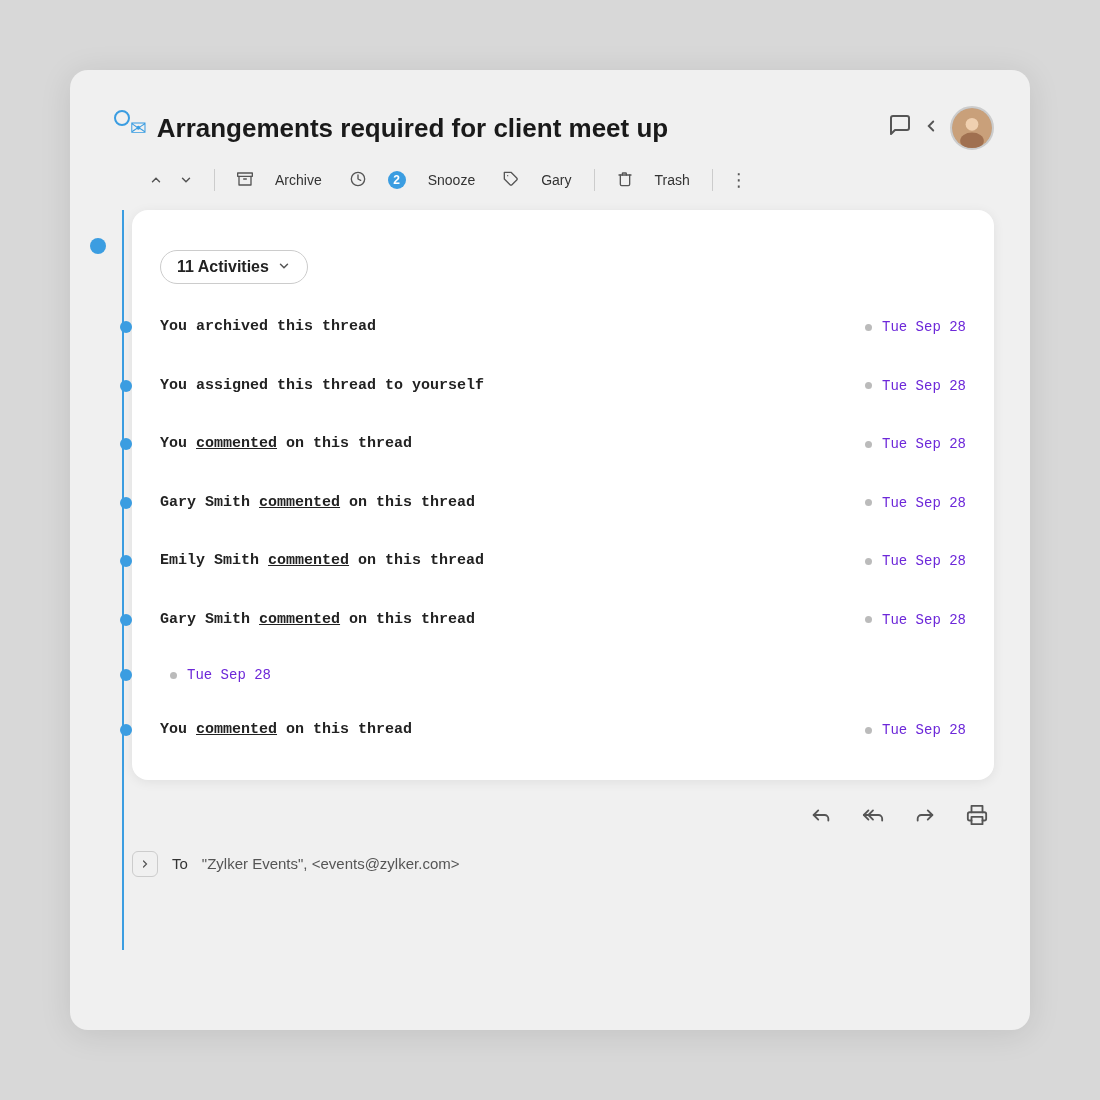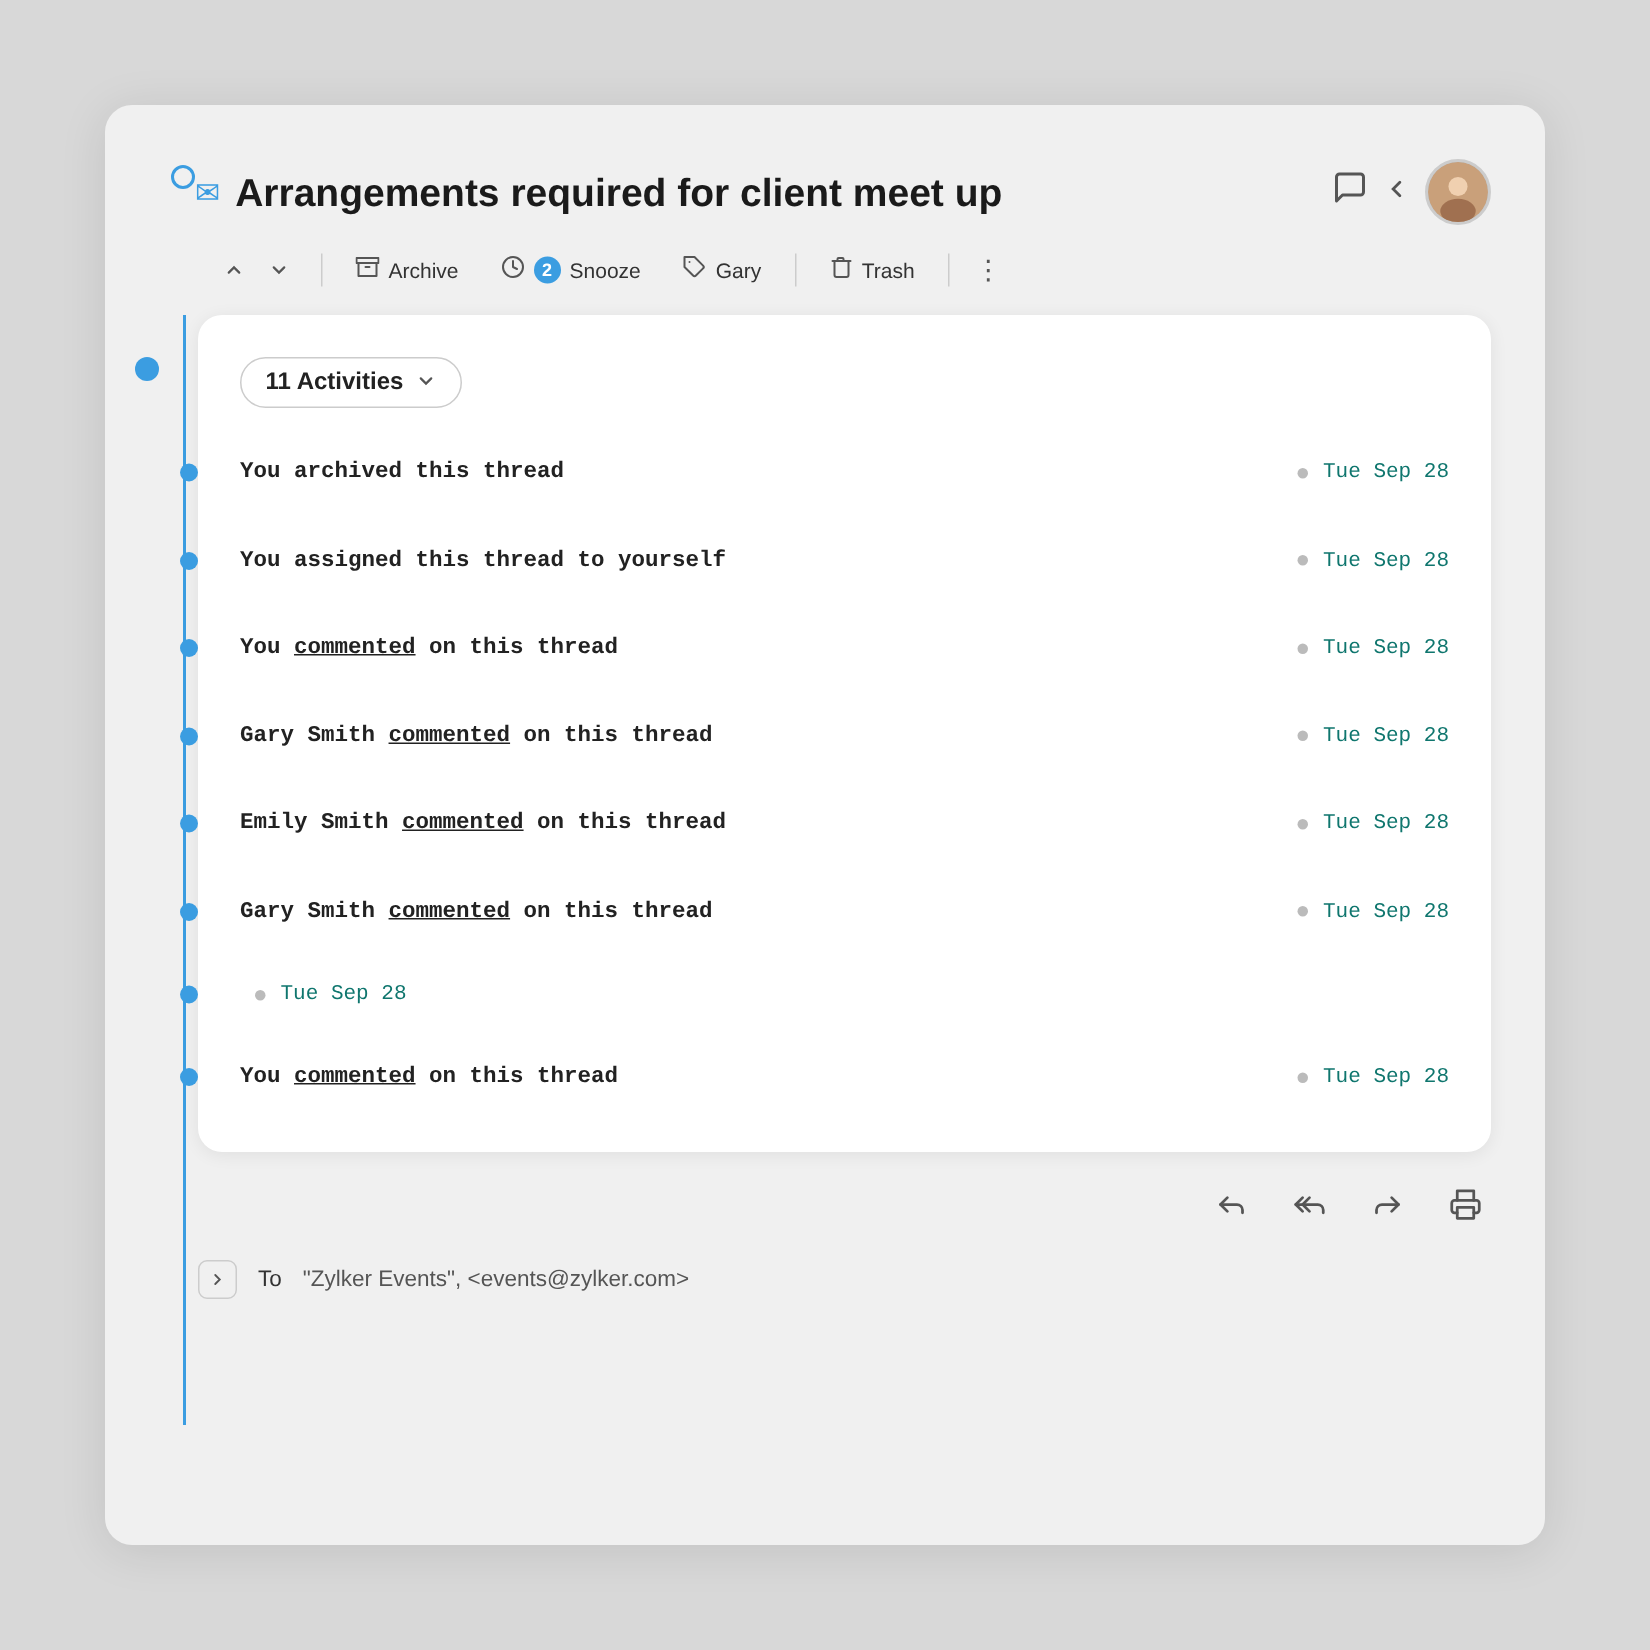--- a/index.html
+++ b/index.html
@@ -92,21 +92,21 @@
     
     .toolbar {
       display: flex;
       align-items: center;
       padding: 14px 36px 14px 72px;
       gap: 4px;
     }
     .toolbar-btn {
       display: flex;
       align-items: center;
-      gap: 6px;
+      gap: 22px;
       padding: 6px 12px;
       border-radius: 8px;
       cursor: pointer;
       font-size: 14px;
       color: #333;
       background: transparent;
       border: none;
       transition: background 0.15s;
     }
     .toolbar-icon { font-size: 15px; color: #555; }
@@ -178,20 +178,21 @@
       align-items: center;
       gap: 8px;
       border: 1.5px solid #ccc;
       border-radius: 20px;
       padding: 7px 16px;
       font-size: 16px;
       font-weight: 700;
       color: #222;
       cursor: pointer;
       background: #fff;
+      margin-top: 12px;
     }
     .badge-chevron { font-size: 13px; color: #555; }
     
     .activity-list {
       display: flex;
       flex-direction: column;
       gap: 16px;
       font-family: Liberation Mono, monospace;
     }
     .activity-item {
@@ -223,21 +224,21 @@
     .activity-sep {
       width: 7px;
       height: 7px;
       border-radius: 50%;
       background: #bbb;
       margin: 0 10px;
       flex-shrink: 0;
     }
     .activity-date {
       font-size: 14px;
-      color: #0f766e;
+      color: #6d28d9;
       white-space: nowrap;
     }
     
     .reply-actions {
       display: flex;
       align-items: center;
       justify-content: flex-end;
       padding: 18px 36px 0 0;
       gap: 18px;
     }

